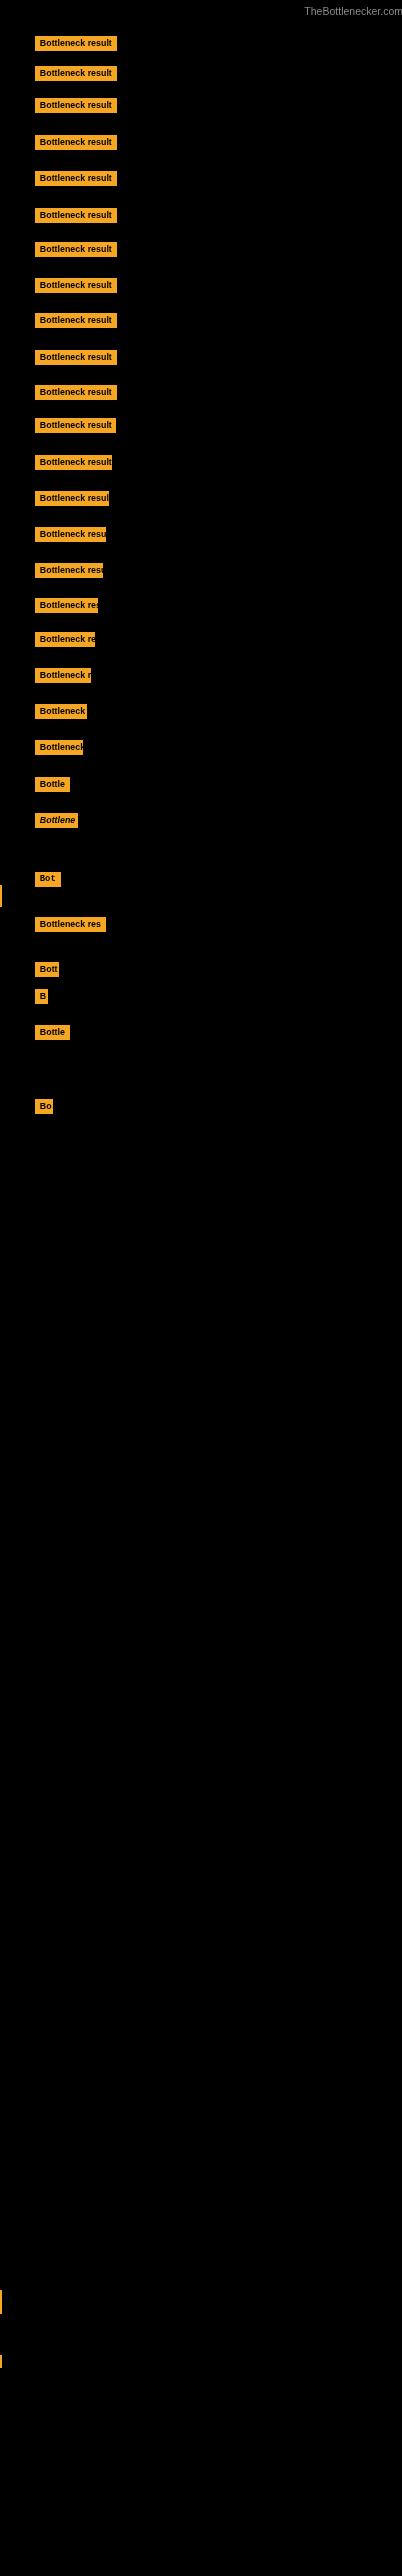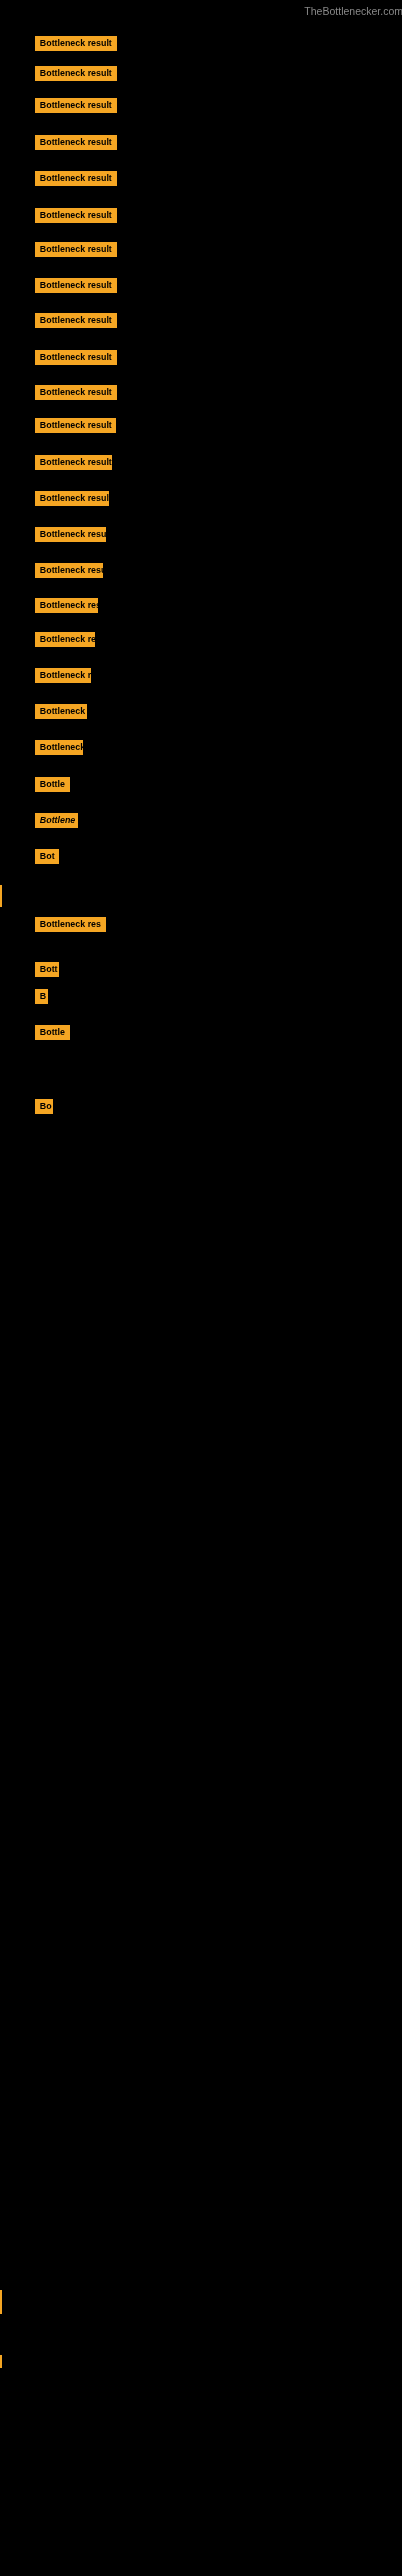--- a/index.html
+++ b/index.html
@@ -66,21 +66,21 @@
     <div class="bottleneck-badge" style="top: 471px; max-width: 74px;">Bottleneck result</div>
     <div class="bottleneck-badge" style="top: 507px; max-width: 71px;">Bottleneck result</div>
     <div class="bottleneck-badge" style="top: 543px; max-width: 68px;">Bottleneck result</div>
     <div class="bottleneck-badge" style="top: 578px; max-width: 63px;">Bottleneck res</div>
     <div class="bottleneck-badge" style="top: 612px; max-width: 60px;">Bottleneck res</div>
     <div class="bottleneck-badge" style="top: 648px; max-width: 56px;">Bottleneck res</div>
     <div class="bottleneck-badge" style="top: 684px; max-width: 52px;">Bottleneck re</div>
     <div class="bottleneck-badge" style="top: 720px; max-width: 48px;">Bottleneck</div>
     <div class="bottleneck-badge" style="top: 757px; max-width: 35px;">Bottle</div>
     <div class="bottleneck-badge" style="top: 793px; max-width: 43px; font-style: italic;">Bottlene</div>
-    <div class="bottleneck-badge" style="top: 829px; max-width: 26px;">Bot</div>
+    <div class="bottleneck-badge" style="top: 852px; max-width: 26px; font-family: Liberation Mono, monospace;">Bot</div>
     <div class="bottleneck-badge" style="top: 897px; max-width: 84px;">Bottleneck res</div>
     <div class="bottleneck-badge" style="top: 942px; max-width: 24px;">Bott</div>
     <div class="bottleneck-badge" style="top: 969px; max-width: 13px;">B</div>
     <div class="bottleneck-badge" style="top: 1005px; max-width: 35px;">Bottle</div>
     <div class="bottleneck-badge" style="top: 1079px; max-width: 17.7px; text-align: right;">Bo</div>
     <div class="vertical-line" style="top: 865px; height: 22.5px;"></div>
     <div class="vertical-line" style="top: 2270px; height: 24px;"></div>
     <div class="vertical-line" style="top: 2335px; height: 13px;"></div>
   </div>
 

